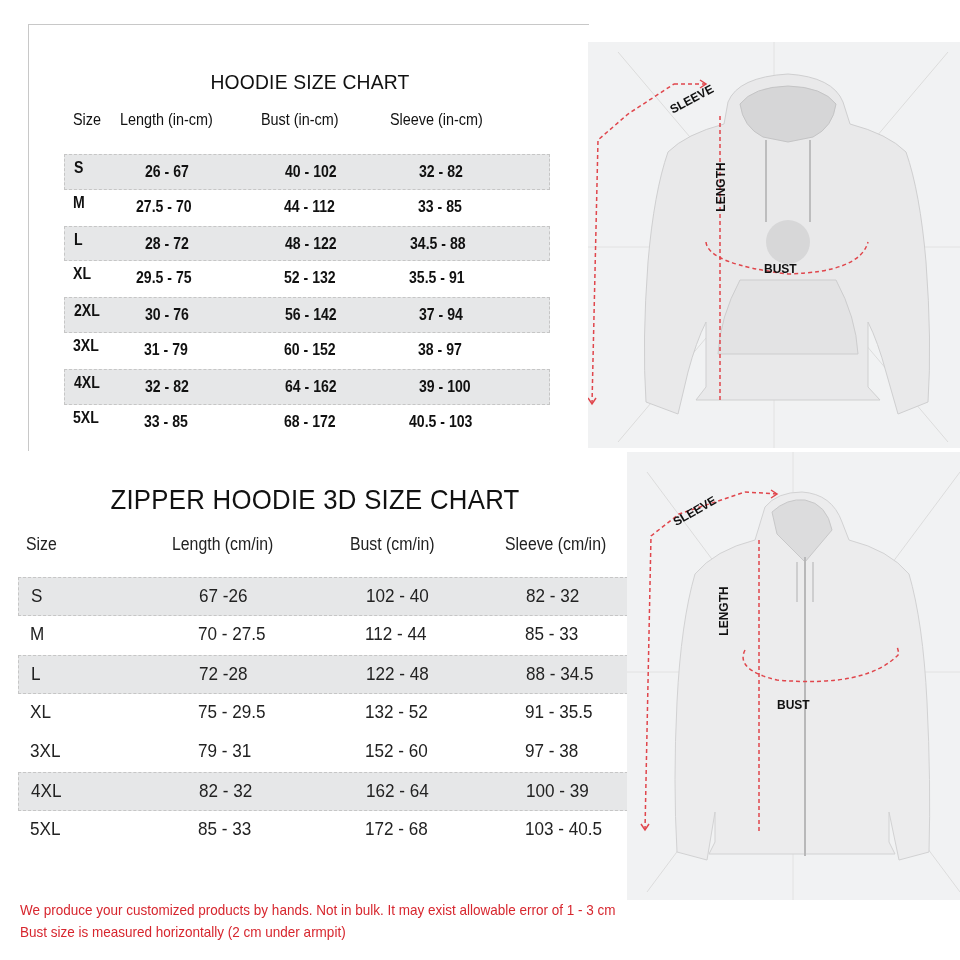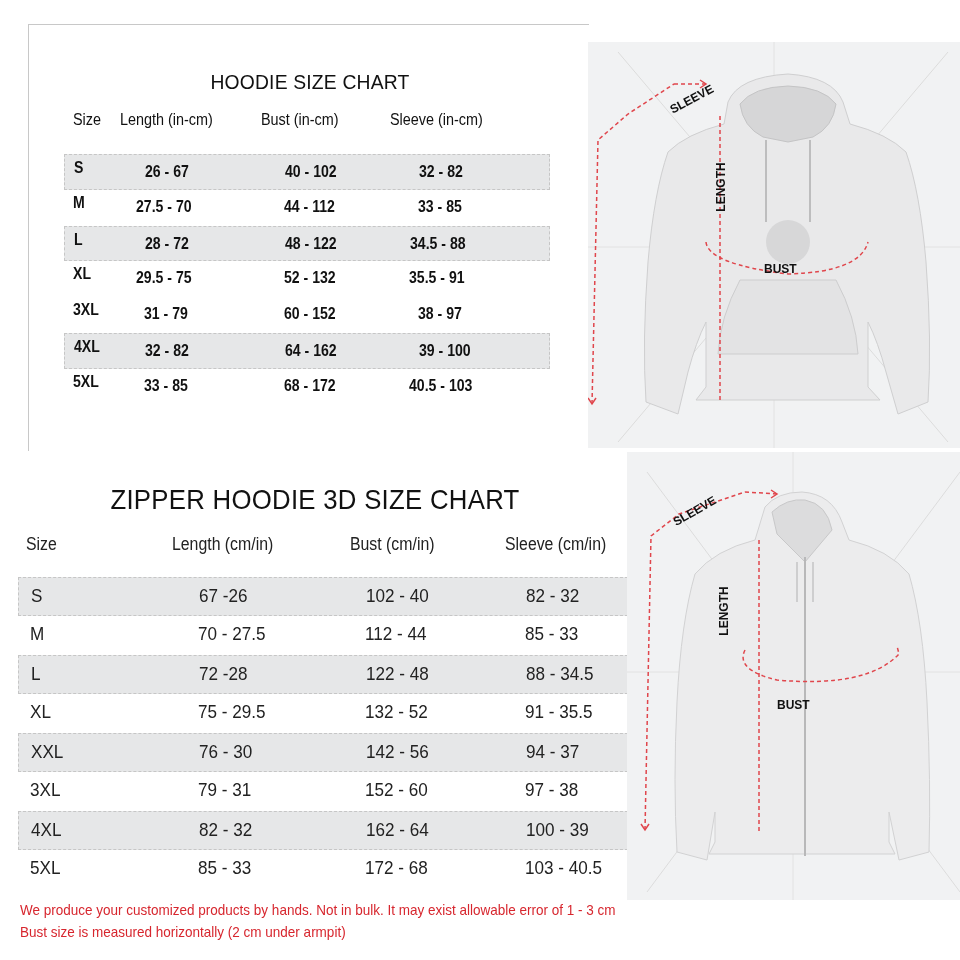--- a/index.html
+++ b/index.html
@@ -67,20 +67,26 @@
     <span class="len c">28 - 72</span>
     <span class="bust">48 - 122</span>
     <span class="slv" style="left:345px;">34.5 - 88</span>
   </div>
   <div class="top-row">
     <span class="sz">XL</span>
     <span class="len">29.5 - 75</span>
     <span class="bust">52 - 132</span>
     <span class="slv" style="left:345px;">35.5 - 91</span>
   </div>
+  <div class="top-row shaded">
+    <span class="sz">2XL</span>
+    <span class="len c">30 - 76</span>
+    <span class="bust">56 - 142</span>
+    <span class="slv">37 - 94</span>
+  </div>
   <div class="top-row">
     <span class="sz">3XL</span>
     <span class="len c">31 - 79</span>
     <span class="bust">60 - 152</span>
     <span class="slv">38 - 97</span>
   </div>
   <div class="top-row shaded">
     <span class="sz">4XL</span>
     <span class="len c">32 - 82</span>
     <span class="bust">64 - 162</span>
@@ -148,26 +154,20 @@
     <span class="len">72 -28</span>
     <span class="bust">122 - 48</span>
     <span class="slv">88 - 34.5</span>
   </div>
   <div class="bot-row">
     <span class="sz">XL</span>
     <span class="len">75 - 29.5</span>
     <span class="bust">132 - 52</span>
     <span class="slv">91 - 35.5</span>
   </div>
-  <div class="bot-row shaded" style="width:610px;">
-    <span class="sz">XXL</span>
-    <span class="len">76 - 30</span>
-    <span class="bust">142 - 56</span>
-    <span class="slv">94 - 37</span>
-  </div>
   <div class="bot-row">
     <span class="sz">3XL</span>
     <span class="len">79 - 31</span>
     <span class="bust">152 - 60</span>
     <span class="slv">97 - 38</span>
   </div>
   <div class="bot-row shaded" style="width:610px;">
     <span class="sz">4XL</span>
     <span class="len">82 - 32</span>
     <span class="bust">162 - 64</span>

